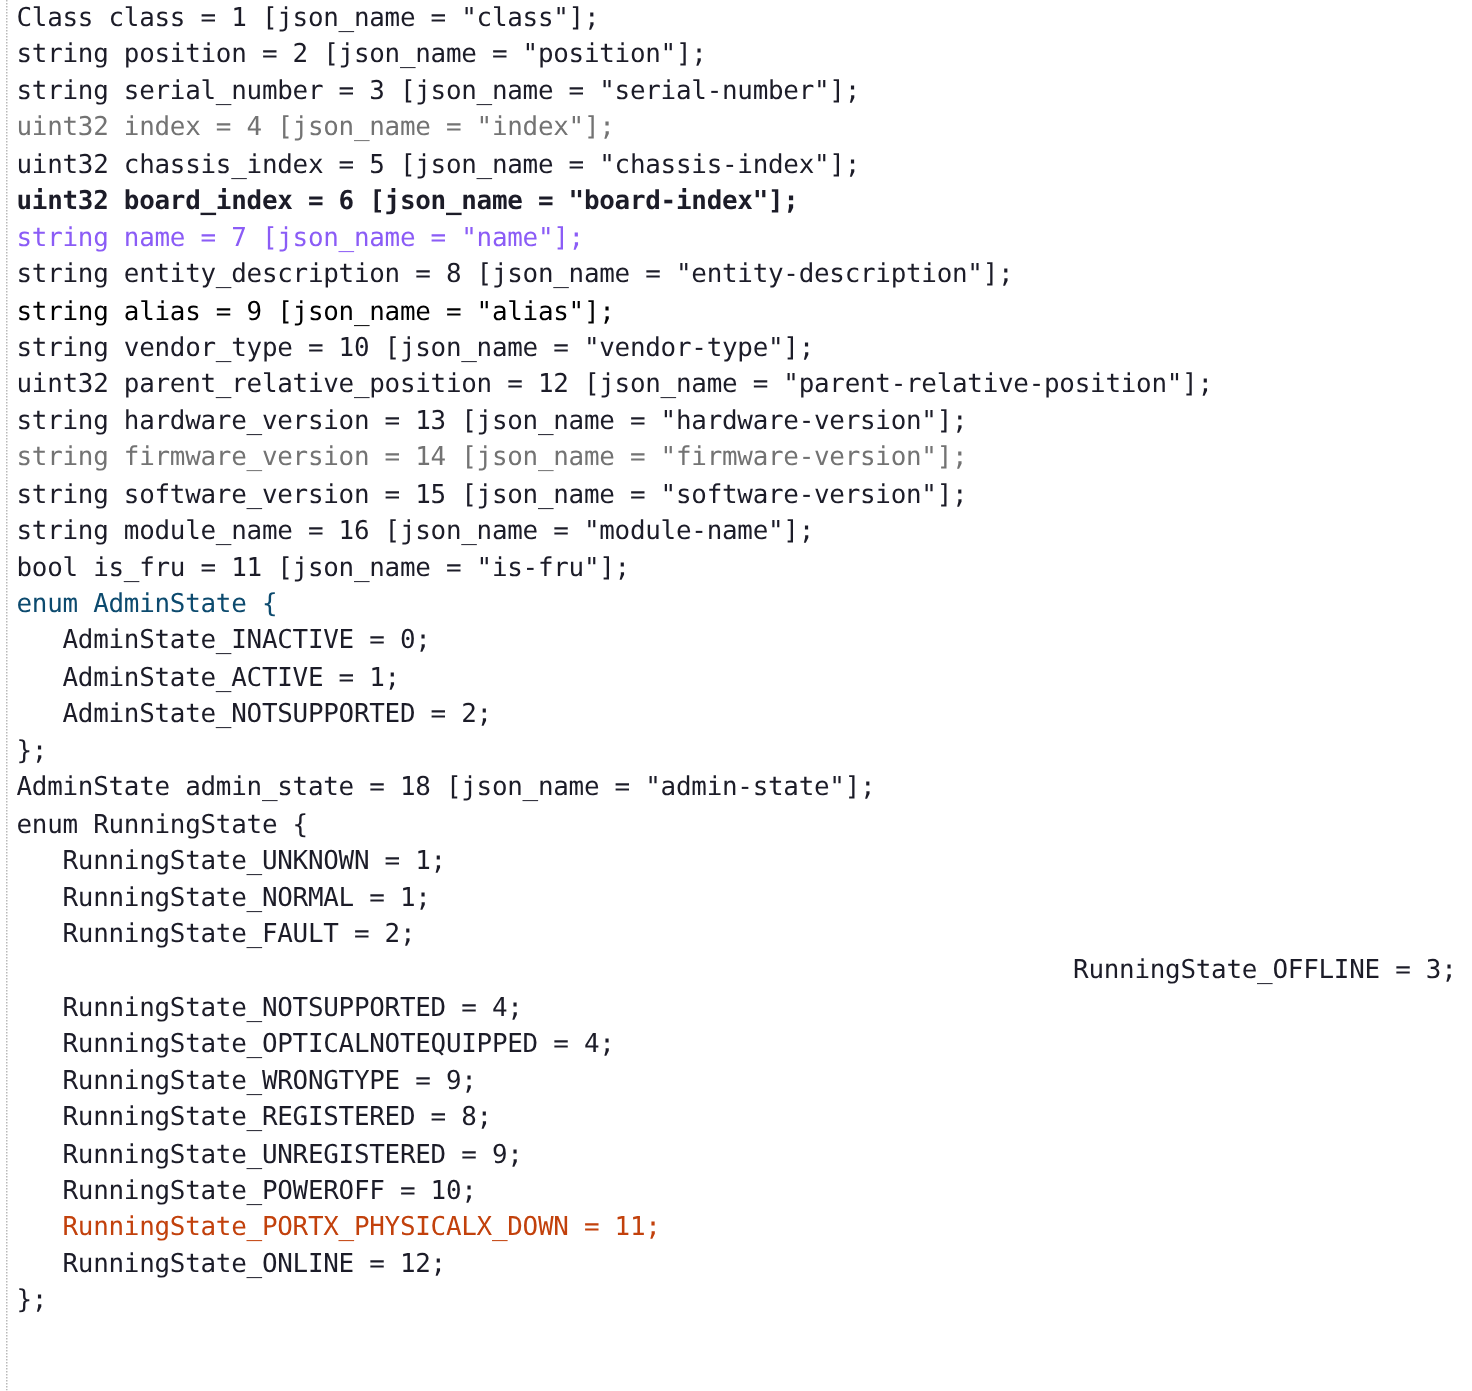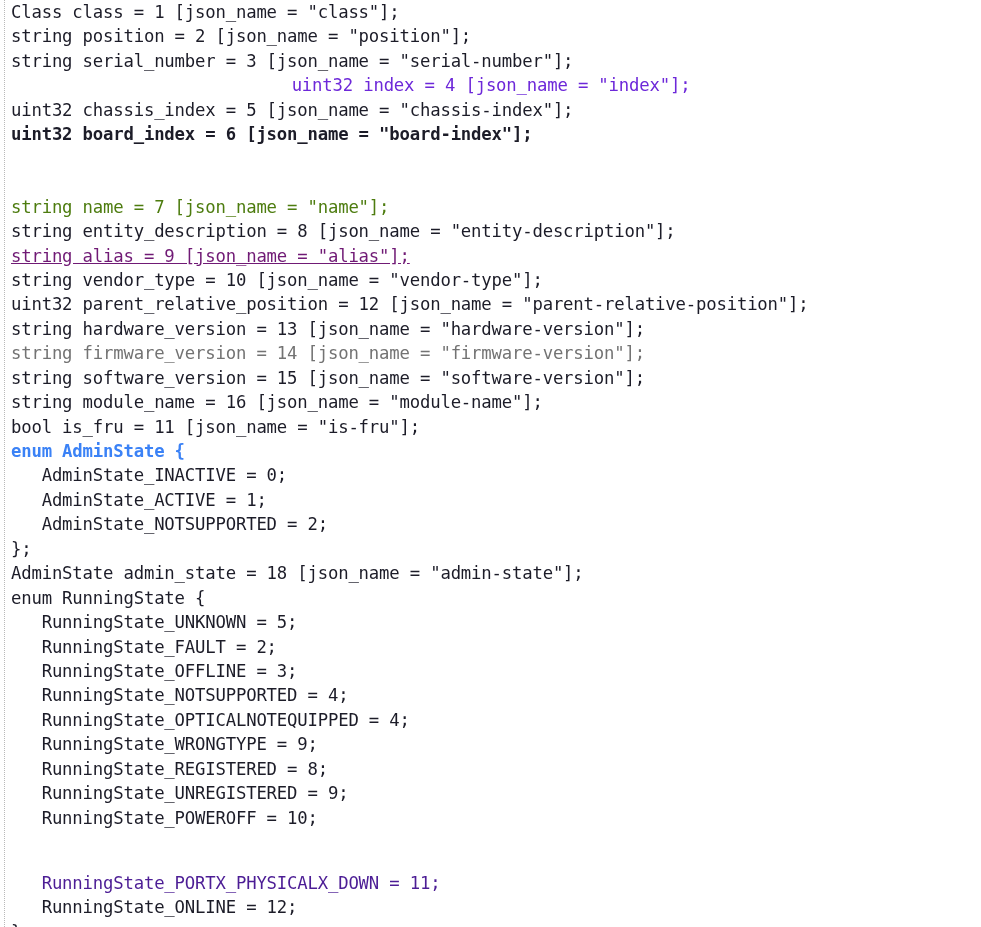--- a/index.html
+++ b/index.html
@@ -54,46 +54,47 @@
 </style>
 </head>
 <body>
 
 <div id="code-listing" style="background: rgb(255, 255, 255);">
   <div id="gutter-rule" style="border-left-color: rgb(185, 185, 185);"></div>
   <div id="code-lines">
       <div class="code-line" style="color: rgb(28, 28, 40);">Class class = 1 [json_name = "class"];</div>
       <div class="code-line" style="color: rgb(28, 28, 40);">string position = 2 [json_name = "position"];</div>
       <div class="code-line" style="color: rgb(28, 28, 40);">string serial_number = 3 [json_name = "serial-number"];</div>
-      <div class="code-line" style="color: #6d28d9; text-align: center;">uint32 index = 4 [json_name = "index"];</div>
+      <div class="code-line" style="color: #737373;">uint32 index = 4 [json_name = "index"];</div>
       <div class="code-line" style="color: rgb(28, 28, 40);">uint32 chassis_index = 5 [json_name = "chassis-index"];</div>
       <div class="code-line" style="color: rgb(28, 28, 40); font-weight: bold;">uint32 board_index = 6 [json_name = "board-index"];</div>
-      <div class="code-line" style="color: #4d7c0f; margin-top: 48px;">string name = 7 [json_name = "name"];</div>
+      <div class="code-line" style="color: #8b5cf6;">string name = 7 [json_name = "name"];</div>
       <div class="code-line" style="color: rgb(28, 28, 40);">string entity_description = 8 [json_name = "entity-description"];</div>
-      <div class="code-line" style="color: #701a75; text-decoration: underline;">string alias = 9 [json_name = "alias"];</div>
+      <div class="code-line" style="color: #000000;">string alias = 9 [json_name = "alias"];</div>
       <div class="code-line" style="color: rgb(28, 28, 40);">string vendor_type = 10 [json_name = "vendor-type"];</div>
       <div class="code-line" style="color: rgb(28, 28, 40);">uint32 parent_relative_position = 12 [json_name = "parent-relative-position"];</div>
       <div class="code-line" style="color: rgb(28, 28, 40);">string hardware_version = 13 [json_name = "hardware-version"];</div>
       <div class="code-line" style="color: #737373;">string firmware_version = 14 [json_name = "firmware-version"];</div>
       <div class="code-line" style="color: rgb(28, 28, 40);">string software_version = 15 [json_name = "software-version"];</div>
       <div class="code-line" style="color: rgb(28, 28, 40);">string module_name = 16 [json_name = "module-name"];</div>
       <div class="code-line" style="color: rgb(28, 28, 40);">bool is_fru = 11 [json_name = "is-fru"];</div>
-      <div class="code-line" style="color: #3b82f6; font-weight: bold;">enum AdminState {</div>
+      <div class="code-line" style="color: #0c4a6e;">enum AdminState {</div>
       <div class="code-line" style="color: rgb(28, 28, 40);">   AdminState_INACTIVE = 0;</div>
       <div class="code-line" style="color: rgb(28, 28, 40);">   AdminState_ACTIVE = 1;</div>
       <div class="code-line" style="color: rgb(28, 28, 40);">   AdminState_NOTSUPPORTED = 2;</div>
       <div class="code-line" style="color: rgb(28, 28, 40);">};</div>
       <div class="code-line" style="color: rgb(28, 28, 40);">AdminState admin_state = 18 [json_name = "admin-state"];</div>
       <div class="code-line" style="color: rgb(28, 28, 40);">enum RunningState {</div>
-      <div class="code-line" style="color: rgb(28, 28, 40);">   RunningState_UNKNOWN = 5;</div>
+      <div class="code-line" style="color: rgb(28, 28, 40);">   RunningState_UNKNOWN = 1;</div>
+      <div class="code-line" style="color: rgb(28, 28, 40);">   RunningState_NORMAL = 1;</div>
       <div class="code-line" style="color: rgb(28, 28, 40);">   RunningState_FAULT = 2;</div>
-      <div class="code-line" style="color: rgb(28, 28, 40);">   RunningState_OFFLINE = 3;</div>
+      <div class="code-line" style="color: rgb(28, 28, 40); text-align: right;">   RunningState_OFFLINE = 3;</div>
       <div class="code-line" style="color: rgb(28, 28, 40);">   RunningState_NOTSUPPORTED = 4;</div>
       <div class="code-line" style="color: rgb(28, 28, 40);">   RunningState_OPTICALNOTEQUIPPED = 4;</div>
       <div class="code-line" style="color: rgb(28, 28, 40);">   RunningState_WRONGTYPE = 9;</div>
       <div class="code-line" style="color: rgb(28, 28, 40);">   RunningState_REGISTERED = 8;</div>
       <div class="code-line" style="color: rgb(28, 28, 40);">   RunningState_UNREGISTERED = 9;</div>
       <div class="code-line" style="color: rgb(28, 28, 40);">   RunningState_POWEROFF = 10;</div>
-      <div class="code-line" style="color: #4c1d95; margin-top: 41px;">   RunningState_PORTX_PHYSICALX_DOWN = 11;</div>
+      <div class="code-line" style="color: #c2410c;">   RunningState_PORTX_PHYSICALX_DOWN = 11;</div>
       <div class="code-line" style="color: rgb(28, 28, 40);">   RunningState_ONLINE = 12;</div>
       <div class="code-line" style="color: rgb(28, 28, 40);">};</div>
     </div>
 </div>
 
 </body></html>

